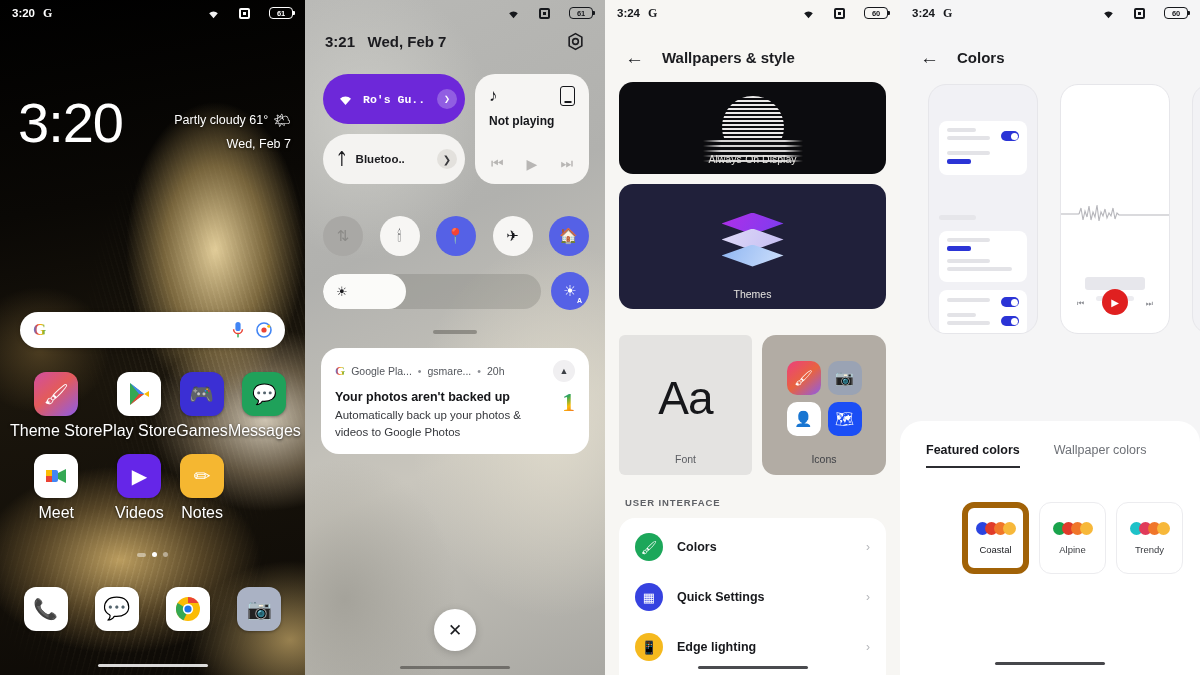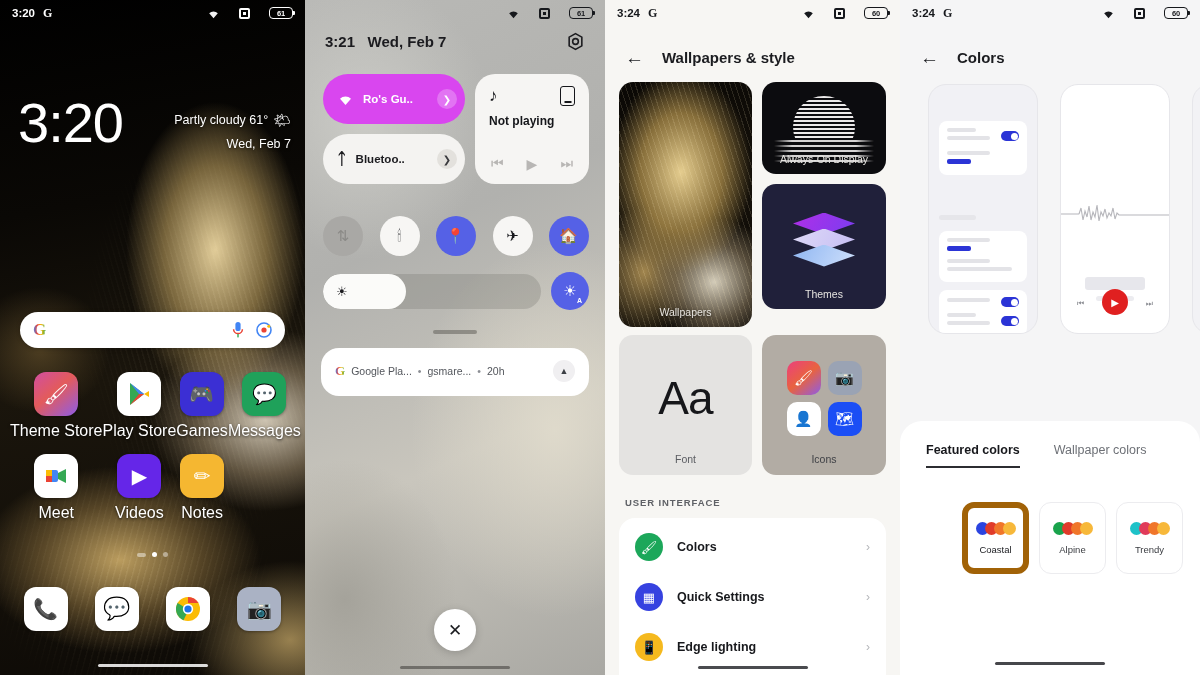--- a/index.html
+++ b/index.html
@@ -100,21 +100,21 @@
     filter:blur(0px); }
   .qs-head { position:absolute; left:20px; right:20px; top:32px; display:flex;
     align-items:center; justify-content:space-between; }
   .qs-time { font-size:15px; font-weight:bold; color:#1b1b1f; }
   .gear { width:19px; height:19px; }
 
   .qs-top { position:absolute; left:18px; right:16px; top:74px; display:flex; gap:10px; }
   .qs-left-col { width:142px; display:flex; flex-direction:column; gap:10px; }
   .qs-pill { height:50px; border-radius:25px; display:flex; align-items:center;
     gap:9px; padding:0 8px 0 14px; }
-  .qs-pill.on { background:#d946ef; color:#fff; }
+  .qs-pill.on { background:#6d28d9; color:#fff;font-family:Liberation Mono, monospace; }
   .qs-pill.off { background:#f4f3f1; color:#1b1b1f; }
   .qs-pill-label { font-size:11.5px; font-weight:bold; flex:1; white-space:nowrap;
     overflow:hidden; }
   .qs-chev { width:20px; height:20px; border-radius:50%; display:flex;
     align-items:center; justify-content:center; font-size:10px; flex:none; }
   .qs-pill.on .qs-chev { background:rgba(255,255,255,.25); color:#fff; }
   .qs-pill.off .qs-chev { background:#e3e1dd; color:#3a3a3e; }
 
   .media-card { flex:1; background:#f6f5f3; border-radius:20px; padding:12px 14px;
     display:flex; flex-direction:column; height:110px; }
@@ -210,21 +210,21 @@
   .tile-themes { height:125px; border-radius:14px; background:#20203a; position:relative;
     overflow:hidden; display:flex; align-items:center; justify-content:center; }
   .layers { position:relative; width:72px; height:58px; margin-top:-10px; }
   .lyr { position:absolute; left:50%; width:62px; height:22px; transform:translateX(-50%) rotate(0deg);
     clip-path:polygon(50% 0,100% 50%,50% 100%,0 50%); }
   .lyr1 { top:0;  background:linear-gradient(120deg,#b02fe8,#7a3df0); }
   .lyr2 { top:16px; background:linear-gradient(120deg,#ded9f7,#c5bdf3); }
   .lyr3 { top:32px; background:linear-gradient(120deg,#8fb6f2,#cfe0fb); }
 
   .tiles2 { position:absolute; left:14px; right:14px; top:335px; display:flex; gap:10px; }
-  .tile-font { width:133px; height:140px; border-radius:14px; background:#e4e3e1;
+  .tile-font { width:133px; height:140px; border-radius:6px; background:#e4e3e1;
     position:relative; display:flex; align-items:center; justify-content:center; }
   .aa { font-size:46px; color:#16171a; font-weight:400; margin-top:-14px;
     letter-spacing:-1px; }
   .tile-cap-grey { position:absolute; left:0; right:0; bottom:10px; text-align:center;
     font-size:10.5px; color:#5b5d62; }
   .tile-icons { flex:1; height:140px; border-radius:14px; background:#b2aca4;
     position:relative; display:flex; align-items:center; justify-content:center; }
   .mini-grid { display:grid; grid-template-columns:repeat(2,34px);
     grid-template-rows:repeat(2,34px); gap:7px; margin-top:-14px; }
   .mini { border-radius:10px; display:flex; align-items:center; justify-content:center;
@@ -495,20 +495,27 @@
     <div class="notif">
       <div class="notif-head">
         <span class="g-multi" style="font-size:13px">G</span>
         <span>Google Pla...</span>
         <span class="sep">•</span>
         <span>gsmare...</span>
         <span class="sep">•</span>
         <span>20h</span>
         <span class="notif-collapse">▲</span>
       </div>
+      <div class="notif-body">
+        <div class="notif-txt">
+          <div class="notif-title">Your photos aren't backed up</div>
+          <div class="notif-sub">Automatically back up your photos &amp; videos to Google Photos</div>
+        </div>
+        <div class="g-one">1</div>
+      </div>
     </div>
 
     <div class="close-fab">✕</div>
     <div class="navbar-dark"></div>
   </div>
 
   <div class="panel p3">
     <div class="statusbar sb-light">
       <div class="sb-left">
         <span>3:24</span>
@@ -522,24 +529,20 @@
         <span class="ic-batt">60</span>
       </div>
     </div>
 
     <div class="pg-head">
       <span class="back-arrow">←</span>
       <span class="pg-title">Wallpapers &amp; style</span>
     </div>
 
     <div class="tiles">
-      <div class="tile-wall">
-        <div class="streak"></div>
-        <div class="tile-cap">Wallpapers</div>
-      </div>
       <div class="tile-col">
         <div class="tile-aod">
           <div class="aod-sun"></div>
           <div class="aod-sea"></div>
           <div class="tile-cap-light">Always-On Display</div>
         </div>
         <div class="tile-themes">
           <div class="layers">
             <span class="lyr lyr1"></span>
               <span class="lyr lyr2"></span>

